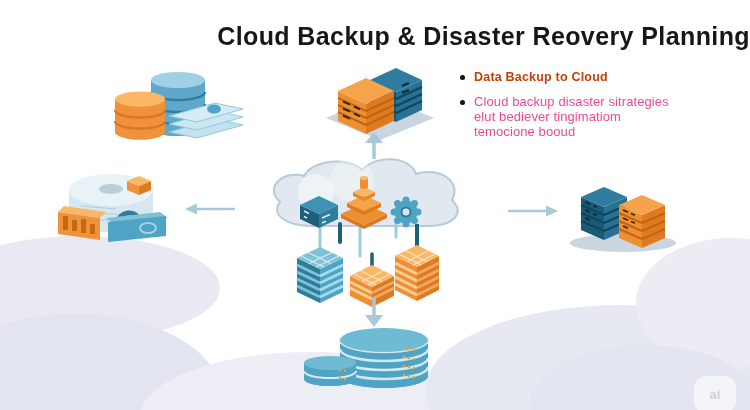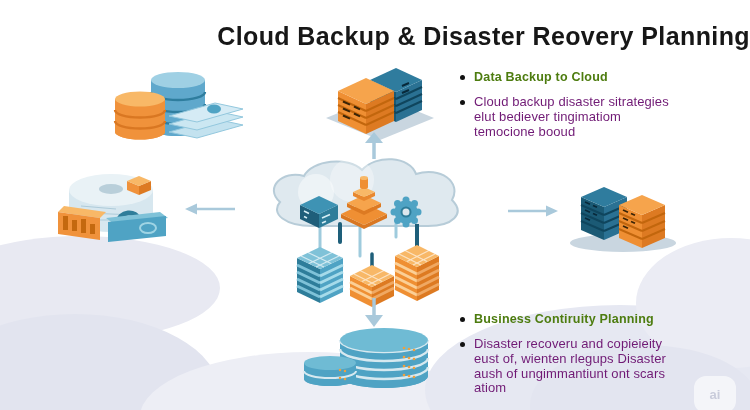--- a/index.html
+++ b/index.html
@@ -7,22 +7,22 @@
           font-family:"Liberation Sans",sans-serif;}
   .blob{position:absolute;border-radius:50%;}
   .abs{position:absolute;}
   .title{position:absolute;top:22px;left:0;width:100%;text-align:right;
          font-size:25px;font-weight:bold;color:#171717;letter-spacing:.4px;}
   .tblock{position:absolute;}
   .row{display:flex;align-items:flex-start;}
   .row + .row{margin-top:11px;}
   .bullet{width:5px;height:5px;border-radius:50%;background:#111;flex:0 0 auto;
           margin-right:9px;margin-top:5px;}
-  .hd{font-size:12.5px;font-weight:bold;color:#4d7c0f;letter-spacing:.2px;}
-  .bd{font-size:13px;color:#701a75;line-height:1.14;letter-spacing:.1px;}
+  .hd{font-size:12.5px;font-weight:bold;color:#c2410c;letter-spacing:.2px;}
+  .bd{font-size:13px;color:#ec4899;line-height:1.14;letter-spacing:.1px;}
   .watermark{position:absolute;left:694px;top:376px;width:42px;height:37px;border-radius:12px;
              background:rgba(255,255,255,.62);color:#c9ccdb;font-size:13px;font-weight:bold;
              display:flex;align-items:center;justify-content:center;}
 </style>
 </head>
 <body>
 
 <div class="canvas">
 
   <div class="blob" style="left:-60px;top:236px;width:280px;height:104px;background:#E8E9F2;"></div>
@@ -245,28 +245,18 @@
       <span class="bullet"></span>
       <span class="hd">Data Backup to Cloud</span>
     </div>
     <div class="row">
       <span class="bullet"></span>
       <span class="bd">Cloud backup disaster sitrategies elut bediever tingimatiom temocione booud</span>
     </div>
   </div>
 
 
-  <div class="tblock" style="left:460px;top:312px;width:226px;">
-    <div class="row">
-      <span class="bullet"></span>
-      <span class="hd">Business Contiruity Planning</span>
-    </div>
-    <div class="row">
-      <span class="bullet"></span>
-      <span class="bd">Disaster recoveru and copieieity eust of, wienten rlegups Disaster aush of ungimmantiunt ont scars atiom</span>
-    </div>
-  </div>
 
   <div class="watermark">
     <span>ai</span>
   </div>
 
 </div>
 
 </body></html>

